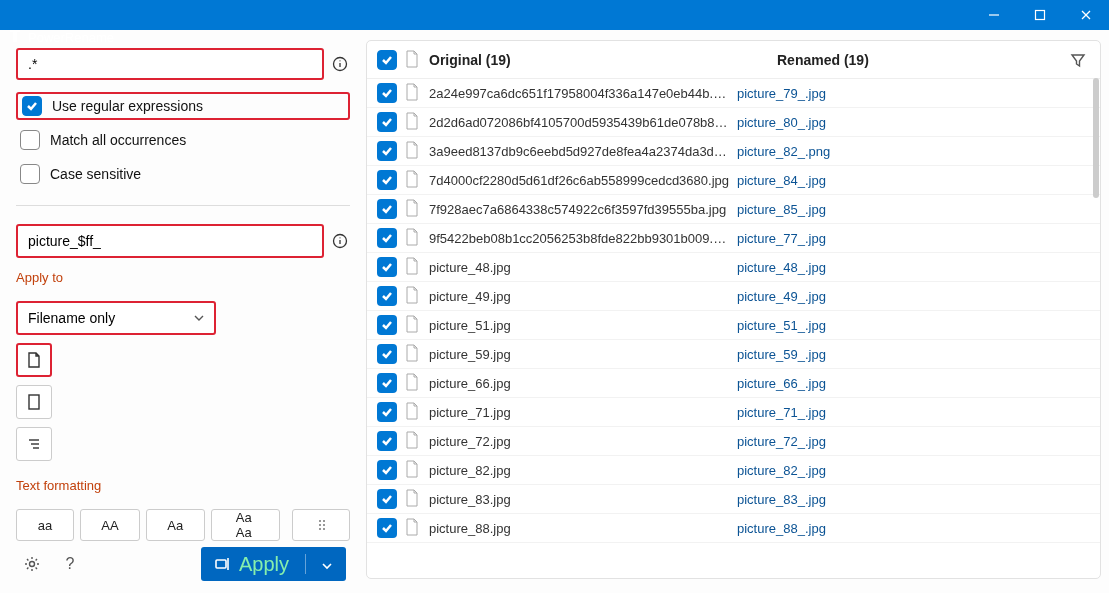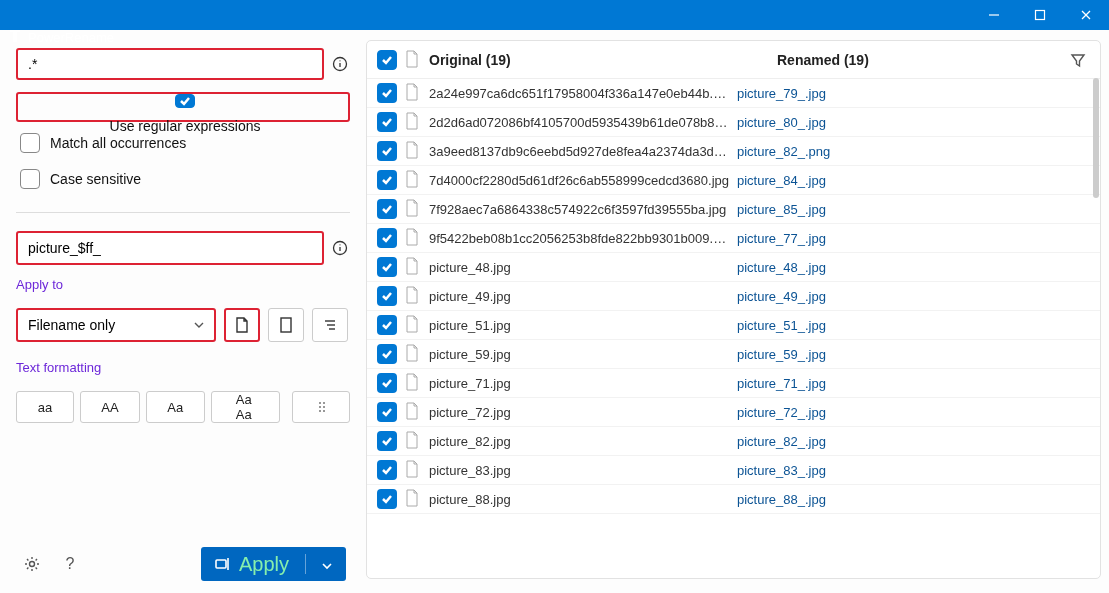--- a/index.html
+++ b/index.html
@@ -20,33 +20,33 @@
 .right { flex:1; padding: 10px 8px 14px 6px; position:relative; }
 
 .input-row { display:flex; align-items:center; gap:6px; margin-bottom:12px; }
 .search-input {
   flex:1; height:32px; border:2px solid #d23; padding:0 10px; font-size:14px; background:#fff;
   border-radius:3px;
 }
 .info-icon { width:20px; height:20px; display:flex; align-items:center; justify-content:center; color:#333; }
 
 .check-row { display:flex; align-items:center; gap:10px; height:30px; margin-bottom:6px; padding-left:4px; border-radius:3px; }
-.check-row.hl { border:2px solid #d23;flex-direction:column; }
+.check-row.hl { border:2px solid #d23; }
 .chkbox { width:20px; height:20px; border:1.5px solid #888; border-radius:4px; display:flex; align-items:center; justify-content:center; background:#fff; }
 .chkbox.checked { background:#0078d4; border-color:#0078d4; }
 .chkbox.checked svg { stroke:#fff; stroke-width:2.5; fill:none; }
 .check-label { font-size:14px; color:#111; }
 
 .divider { height:1px; background:#ddd; margin:12px 0 18px 0; }
 
-.section-label { font-size:13px; color:#6d28d9; margin-bottom:8px; }
+.section-label { font-size:13px; color:#c2410c; margin-bottom:8px; }
 
 .replace-input { flex:1; height:34px; border:2px solid #d23; padding:8px 10px; font-size:14px; background:#fff; border-radius:3px; }
 
-.select-row { display:flex; gap:8px; margin-top:8px; }
+.select-row { display:flex; gap:8px; margin-top:8px;flex-direction:column; }
 .sel {
   width:200px; height:34px; border:2px solid #d23; border-radius:3px; background:#fff;
   display:flex; align-items:center; justify-content:space-between; padding:0 10px; font-size:14px;
 }
 .icon-btn {
   width:36px; height:34px; border:1px solid #ccc; border-radius:3px; background:#fff;
   display:flex; align-items:center; justify-content:center;
 }
 .icon-btn.hl { border:2px solid #d23; }
 .icon-btn svg { stroke:#333; fill:none; stroke-width:1.4; }
@@ -379,20 +379,32 @@
           </div>
           <div class="trow">
             <span class="ck">
               <svg width="12" height="12">
                 <polyline points="2,6 5,9 10,3"></polyline>
               </svg>
             </span>
             <span class="fileic"><svg width="14" height="18">
                 <path d="M2 1 h7 l3 3 v13 h-10 z M9 1 v3 h3"></path>
               </svg></span>
+            <span class="orig">picture_66.jpg</span>
+            <span class="ren">picture_66_.jpg</span>
+          </div>
+          <div class="trow">
+            <span class="ck">
+              <svg width="12" height="12">
+                <polyline points="2,6 5,9 10,3"></polyline>
+              </svg>
+            </span>
+            <span class="fileic"><svg width="14" height="18">
+                <path d="M2 1 h7 l3 3 v13 h-10 z M9 1 v3 h3"></path>
+              </svg></span>
             <span class="orig">picture_71.jpg</span>
             <span class="ren">picture_71_.jpg</span>
           </div>
           <div class="trow">
             <span class="ck">
               <svg width="12" height="12">
                 <polyline points="2,6 5,9 10,3"></polyline>
               </svg>
             </span>
             <span class="fileic"><svg width="14" height="18">

